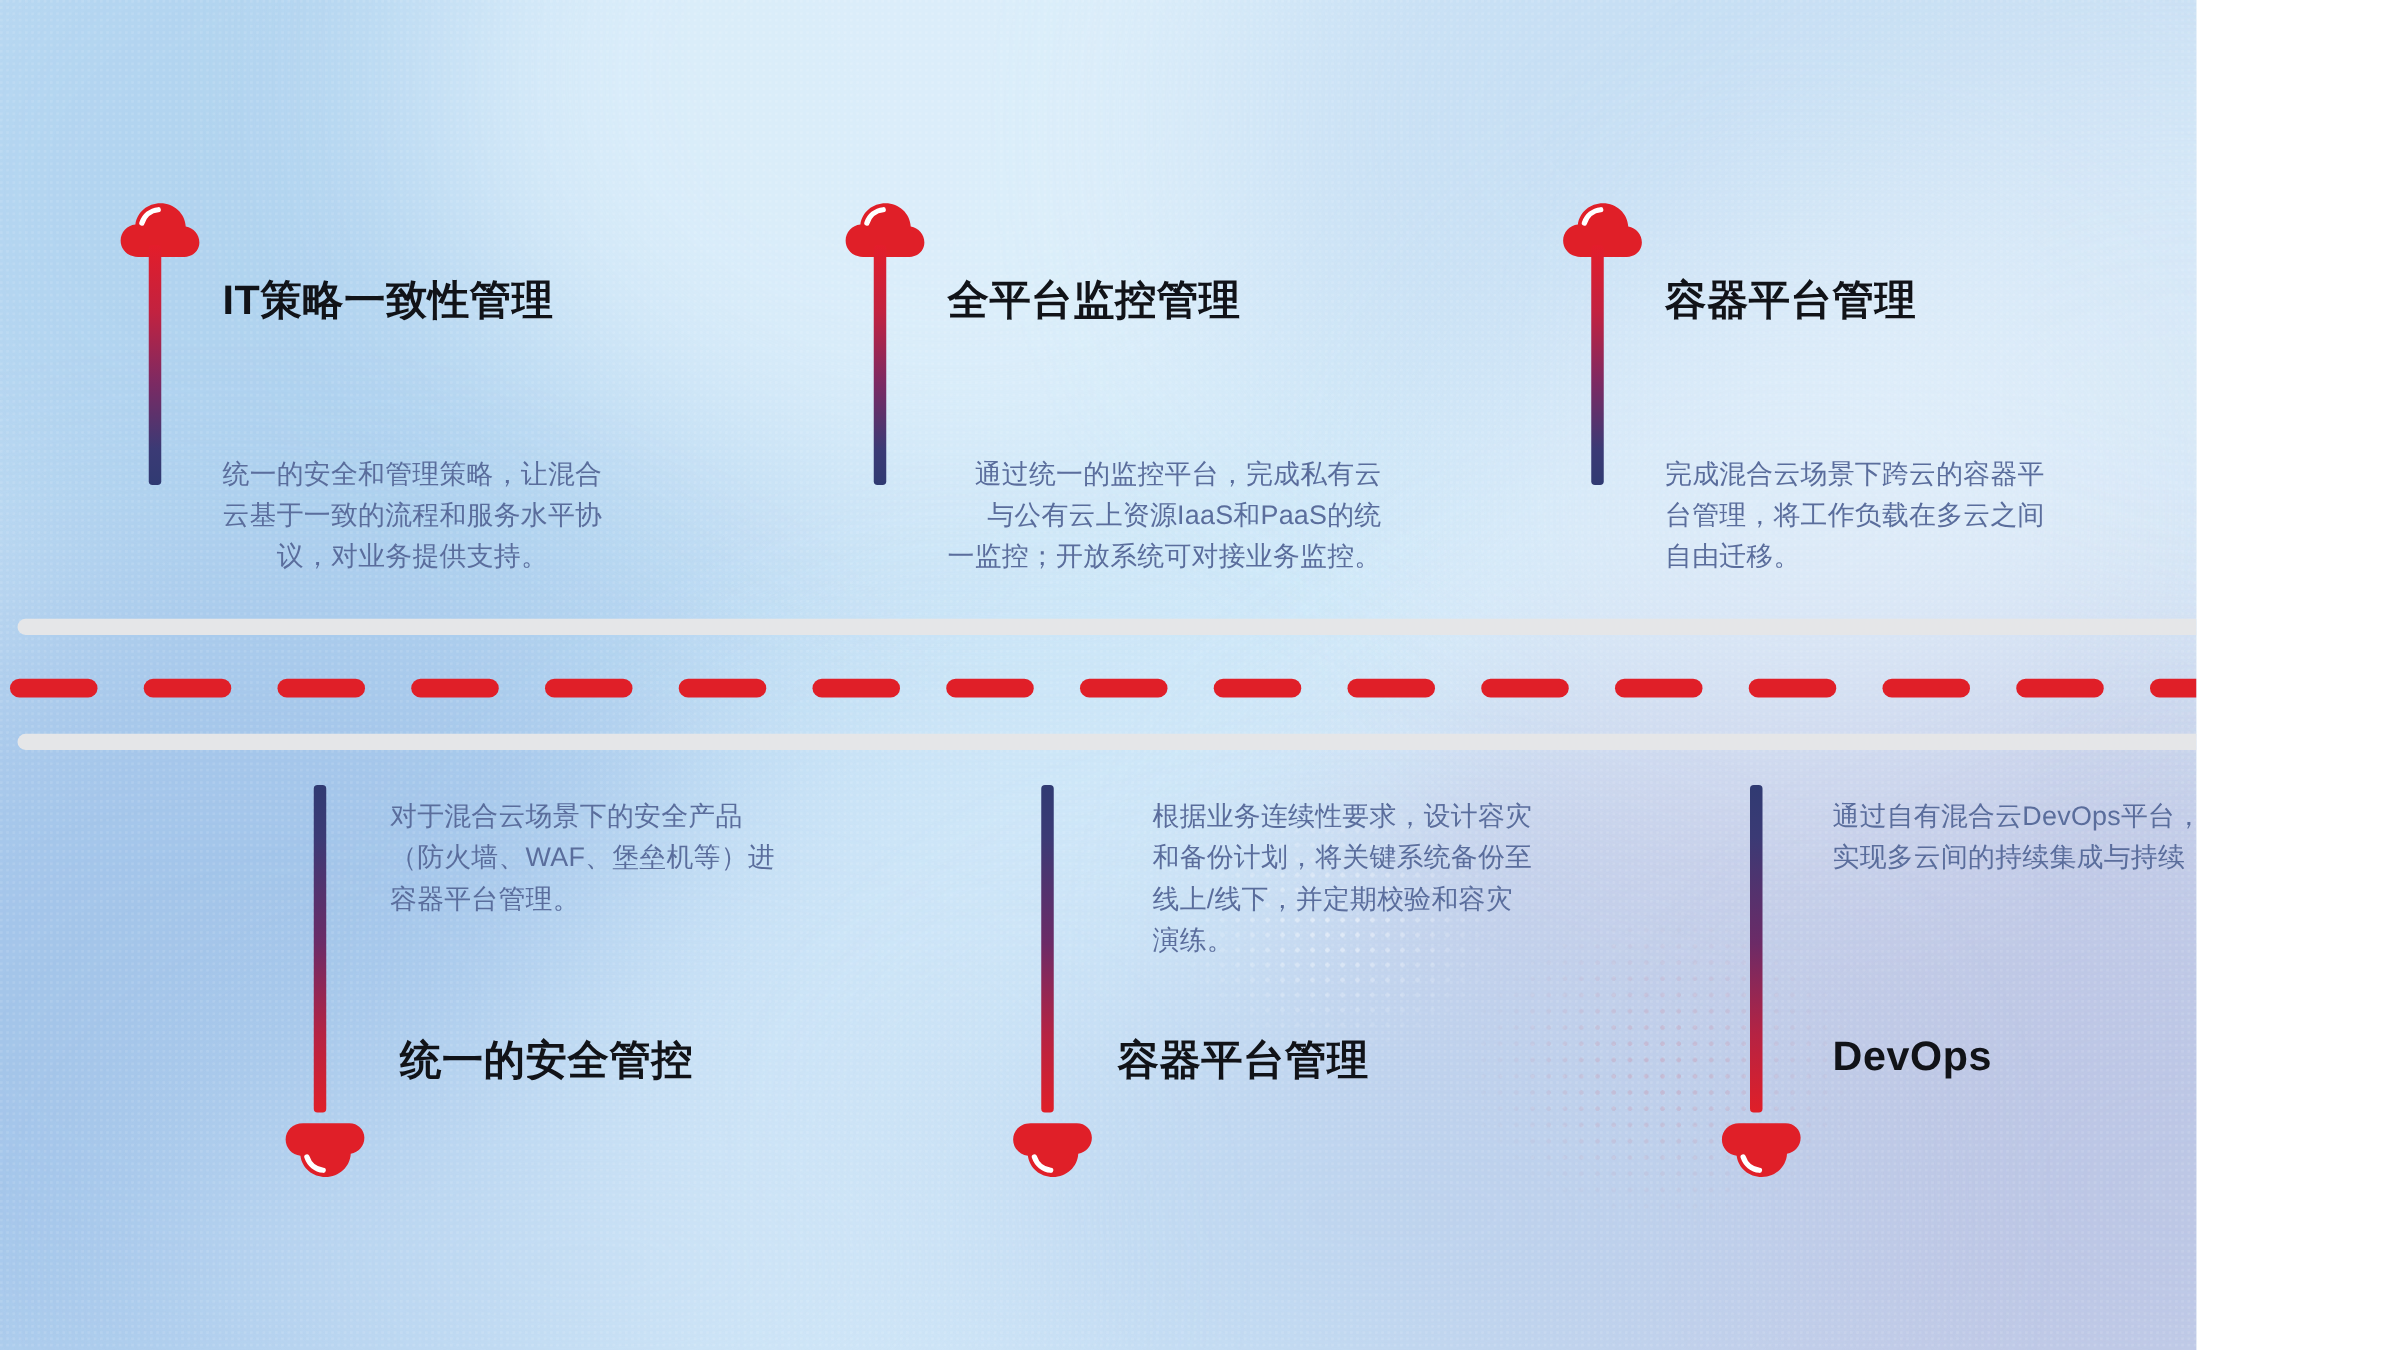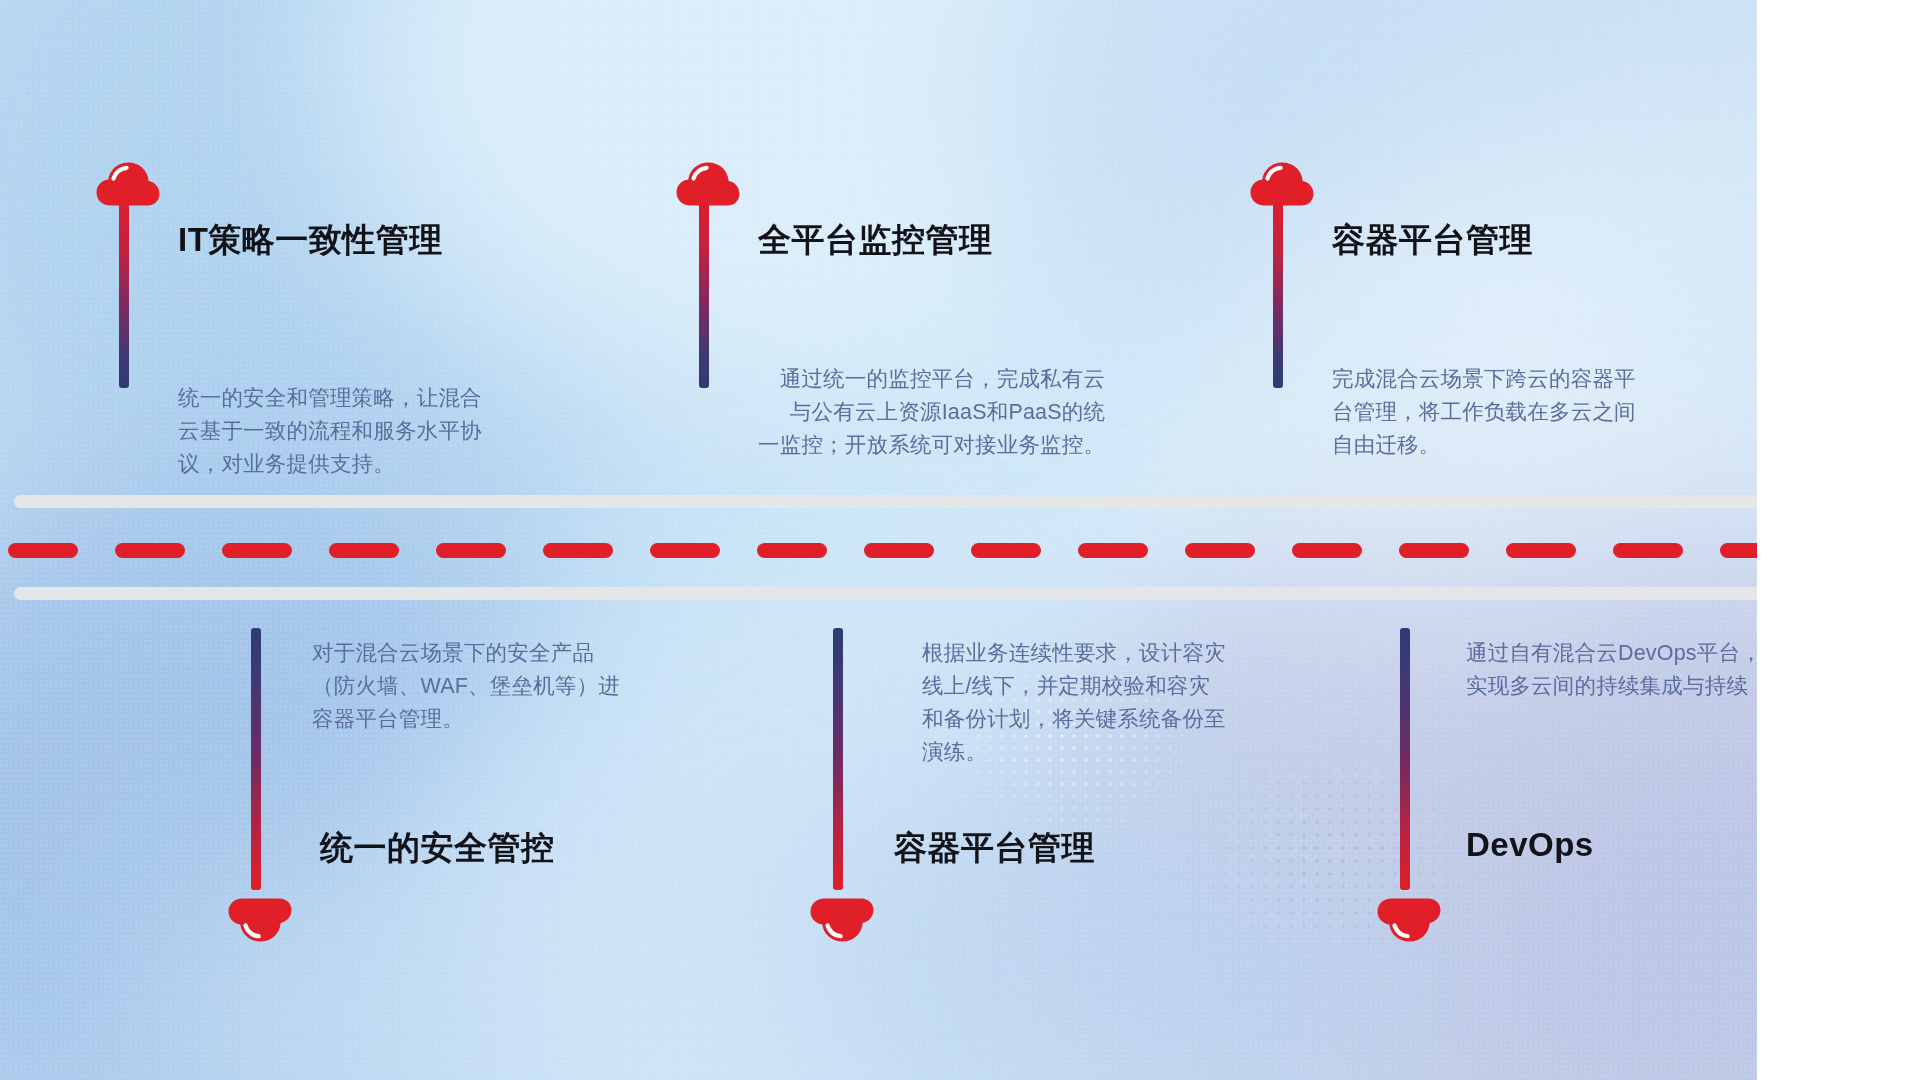--- a/index.html
+++ b/index.html
@@ -178,21 +178,21 @@
 
   <div class="col">
     <div class="cloud" style="left:96px; top:162px;">
       <svg viewBox="0 0 64 44" xmlns="http://www.w3.org/2000/svg">
         <path d="M14.5 43.5 C6.2 43.5 0.5 37.6 0.5 30.4 C0.5 23.6 5.6 18.2 12.3 17.5 C13.6 7.5 22.2 0.5 32.4 0.5 C43.2 0.5 52.1 8.6 52.6 19.1 C58.9 20.2 63.5 25.5 63.5 31.9 C63.5 38.4 58.2 43.5 51.5 43.5 Z" fill="#e01f28"></path>
         <path d="M17.5 16.5 C19.5 10.5 24.5 6.4 30.6 5.8" stroke="#ffffff" stroke-width="4.2" stroke-linecap="round" fill="none"></path>
       </svg>
     </div>
     <div class="stem stem-down" style="left:119px; top:196px; height:192px;"></div>
     <div class="col-title" style="left:178px; top:218px;">IT策略一致性管理</div>
-    <div class="col-desc" style="left:178px; top:382px;">
+    <div class="col-desc" style="left:178px; top:363px;text-align:center;">
       <div>统一的安全和管理策略，让混合</div>
       <div>云基于一致的流程和服务水平协</div>
       <div>议，对业务提供支持。</div>
     </div>
   </div>
 
   <div class="col">
     <div class="cloud" style="left:676px; top:162px;">
       <svg viewBox="0 0 64 44" xmlns="http://www.w3.org/2000/svg">
         <path d="M14.5 43.5 C6.2 43.5 0.5 37.6 0.5 30.4 C0.5 23.6 5.6 18.2 12.3 17.5 C13.6 7.5 22.2 0.5 32.4 0.5 C43.2 0.5 52.1 8.6 52.6 19.1 C58.9 20.2 63.5 25.5 63.5 31.9 C63.5 38.4 58.2 43.5 51.5 43.5 Z" fill="#e01f28"></path>
@@ -260,22 +260,22 @@
         <path d="M14.5 43.5 C6.2 43.5 0.5 37.6 0.5 30.4 C0.5 23.6 5.6 18.2 12.3 17.5 C13.6 7.5 22.2 0.5 32.4 0.5 C43.2 0.5 52.1 8.6 52.6 19.1 C58.9 20.2 63.5 25.5 63.5 31.9 C63.5 38.4 58.2 43.5 51.5 43.5 Z" fill="#e01f28"></path>
         <path d="M17.5 16.5 C19.5 10.5 24.5 6.4 30.6 5.8" stroke="#ffffff" stroke-width="4.2" stroke-linecap="round" fill="none"></path>
       </svg>
     </div>
   </div>
 
   <div class="col">
     <div class="stem stem-up" style="left:833px; top:628px; height:262px;"></div>
     <div class="col-desc" style="left:922px; top:637px;">
       <div>根据业务连续性要求，设计容灾</div>
+      <div>和备份计划，将关键系统备份至</div>
       <div>线上/线下，并定期校验和容灾</div>
-      <div>和备份计划，将关键系统备份至</div>
       <div>演练。</div>
     </div>
     <div class="col-title" style="left:894px; top:826px;">容器平台管理</div>
     <div class="cloud cloud-down" style="left:810px; top:898px;">
       <svg viewBox="0 0 64 44" xmlns="http://www.w3.org/2000/svg">
         <path d="M14.5 43.5 C6.2 43.5 0.5 37.6 0.5 30.4 C0.5 23.6 5.6 18.2 12.3 17.5 C13.6 7.5 22.2 0.5 32.4 0.5 C43.2 0.5 52.1 8.6 52.6 19.1 C58.9 20.2 63.5 25.5 63.5 31.9 C63.5 38.4 58.2 43.5 51.5 43.5 Z" fill="#e01f28"></path>
         <path d="M17.5 16.5 C19.5 10.5 24.5 6.4 30.6 5.8" stroke="#ffffff" stroke-width="4.2" stroke-linecap="round" fill="none"></path>
       </svg>
     </div>
   </div>

